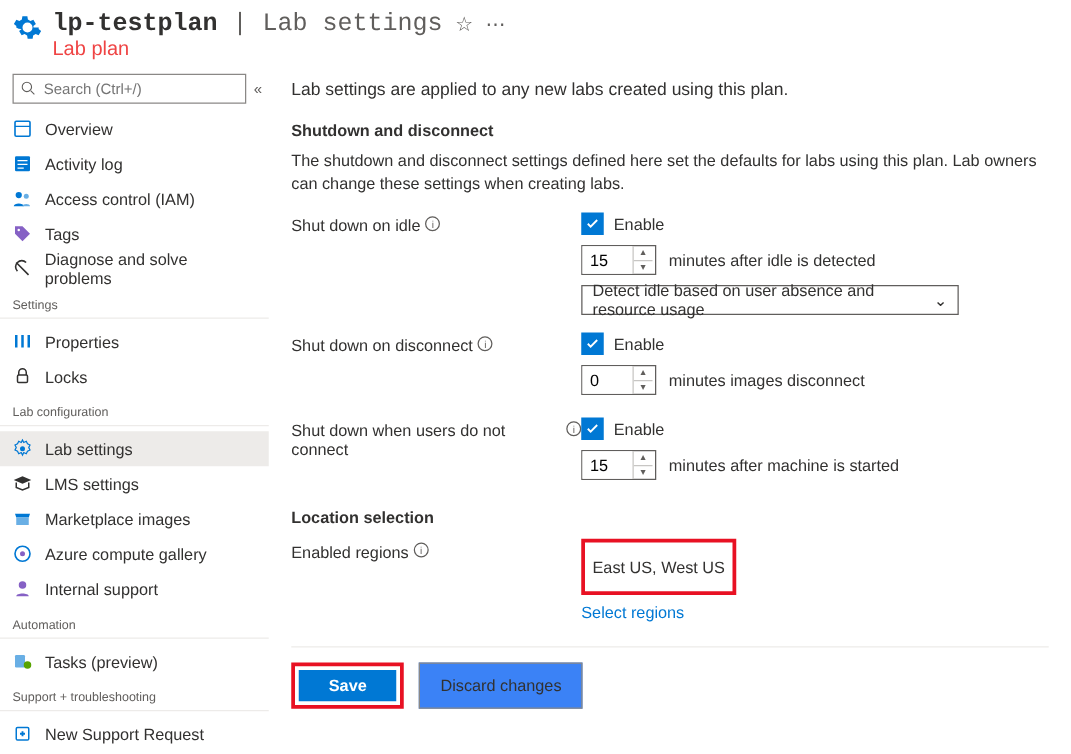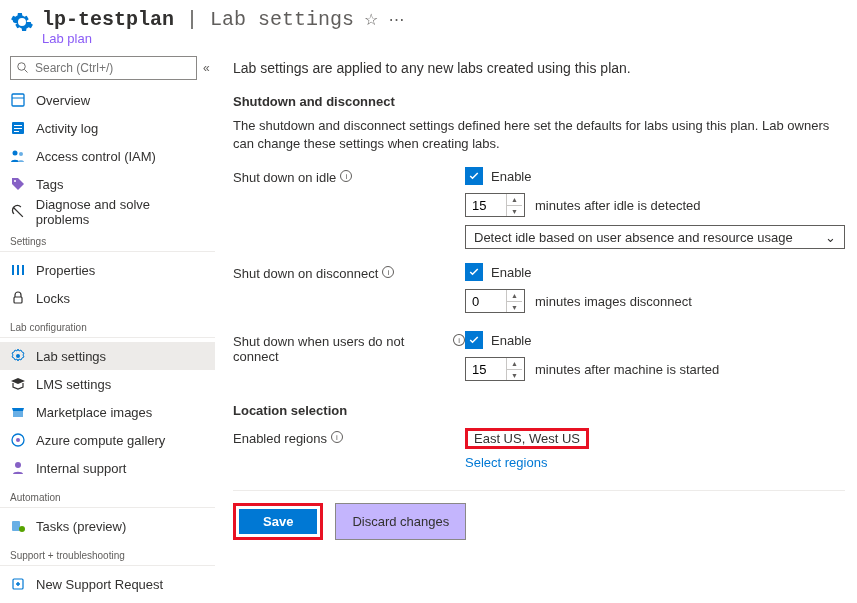--- a/index.html
+++ b/index.html
@@ -2,21 +2,21 @@
 <html><head>
 <meta charset="utf-8">
 <style>
 * { box-sizing: border-box; margin: 0; padding: 0; }
 body { font-family: "Segoe UI", Arial, sans-serif; font-size: 13px; color: #323130; background: #fff; width: 857px; }
 .header { display: flex; align-items: flex-start; padding: 8px 0 4px 10px; }
 .header-icon { width: 24px; height: 24px; margin-right: 8px; margin-top: 2px; }
 .header-title { display: flex; align-items: center; gap: 10px; }
 .header-title h1 { font-size: 20px; font-weight: 600; font-family: Liberation Mono, monospace; }
 .header-title .sub { font-size: 20px; font-weight: 400; color: #605e5c; }
-.header-subtitle { font-size: 13px; color: #8b5cf6; margin-top: 0; }
+.header-subtitle { font-size: 16px; color: #ef4444; margin-top: 0; }
 .star-icon { font-size: 16px; color: #605e5c; cursor: pointer; }
 .more-icon { font-size: 16px; color: #605e5c; cursor: pointer; }
 .body { display: flex; }
 .sidebar { width: 215px; border-right: none; padding: 6px 0; }
 .search-row { display: flex; align-items: center; padding: 0 6px 6px 10px; gap: 6px; }
 .search-box { flex: 1; display: flex; align-items: center; border: 1px solid #8a8886; height: 24px; padding: 0 6px; gap: 6px; }
 .search-box input { border: none; outline: none; flex: 1; font-size: 12px; color: #14532d; }
 .collapse-icon { color: #605e5c; font-size: 12px; cursor: pointer; }
 .nav-item { display: flex; align-items: center; height: 28px; padding: 0 10px; gap: 10px; cursor: pointer; }
 .nav-item.active { background: #edebe9; font-weight: 400; }
@@ -32,27 +32,27 @@
 .field-body { flex: 1; }
 .checkbox-row { display: flex; align-items: center; gap: 8px; margin-bottom: 8px; }
 .checkbox { width: 18px; height: 18px; background: #0078d4; display: flex; align-items: center; justify-content: center; cursor: pointer; }
 .checkbox svg { width: 12px; height: 12px; }
 .spinner-row { display: flex; align-items: center; gap: 10px; margin-bottom: 8px; }
 .spinner { display: flex; align-items: stretch; border: 1px solid #605e5c; width: 60px; height: 24px; }
 .spinner input { border: none; outline: none; width: 40px; padding: 0 6px; font-size: 13px; }
 .spinner-btns { display: flex; flex-direction: column; width: 16px; border-left: 1px solid #c8c6c4; }
 .spinner-btn { flex: 1; display: flex; align-items: center; justify-content: center; font-size: 7px; color: #605e5c; cursor: pointer; }
 .spinner-btn:first-child { border-bottom: 1px solid #c8c6c4; }
-.dropdown { border: 1px solid #605e5c; height: 24px; width: 380px; display: flex; align-items: center; justify-content: space-between; padding: 0 8px; cursor: pointer; font-size: 13px; }
+.dropdown { border: 1px solid #605e5c; height: 24px; width: 302px; display: flex; align-items: center; justify-content: space-between; padding: 0 8px; cursor: pointer; font-size: 13px; }
 .location-value { font-size: 13px; }
 .select-link { color: #0078d4; cursor: pointer; margin-top: 6px; display: inline-block; }
-.highlight-red { border: 3px solid #e81123; padding: 0 6px; display: inline-block; }
+.highlight-red { border: 3px solid #e81123; padding: 12px 6px; display: inline-block; }
 .footer { border-top: 1px solid #edebe9; padding-top: 12px; margin-top: 20px; display: flex; gap: 0; }
 .btn-primary { background: #0078d4; color: #fff; border: none; padding: 5px 24px; font-size: 13px; font-weight: 600; cursor: pointer; }
-.btn-secondary { background: #c4b5fd; color: #323130; border: 1px solid #8a8886; padding: 4px 16px; font-size: 13px; cursor: pointer; margin-left: 12px; }
+.btn-secondary { background: #3b82f6; color: #323130; border: 1px solid #8a8886; padding: 4px 16px; font-size: 13px; cursor: pointer; margin-left: 12px; }
 .save-highlight { border: 3px solid #e81123; padding: 3px; display: inline-block; }
 </style>
 </head>
 <body>
 
 <div class="header">
   <div class="header-icon">
     <svg viewBox="0 0 24 24">
         <path fill="#0078d4" d="M12 8a4 4 0 100 8 4 4 0 000-8zm9 4a7 7 0 01-.1 1.2l2 1.6-2 3.4-2.4-1a7 7 0 01-2 1.2l-.4 2.6h-4l-.4-2.6a7 7 0 01-2-1.2l-2.4 1-2-3.4 2-1.6A7 7 0 013 12a7 7 0 01.1-1.2l-2-1.6 2-3.4 2.4 1a7 7 0 012-1.2L7.9 3h4l.4 2.6a7 7 0 012 1.2l2.4-1 2 3.4-2 1.6c.1.4.1.8.1 1.2z"></path>
       </svg>

